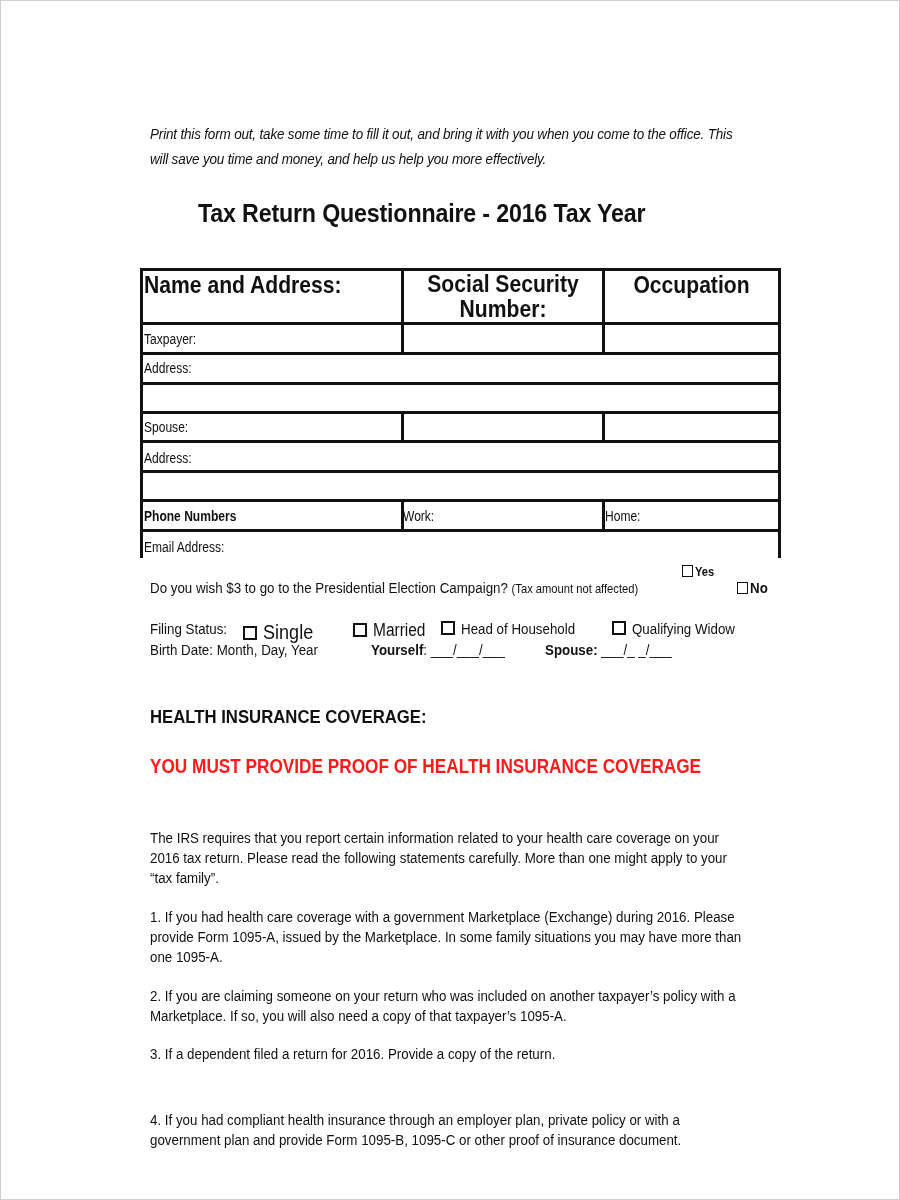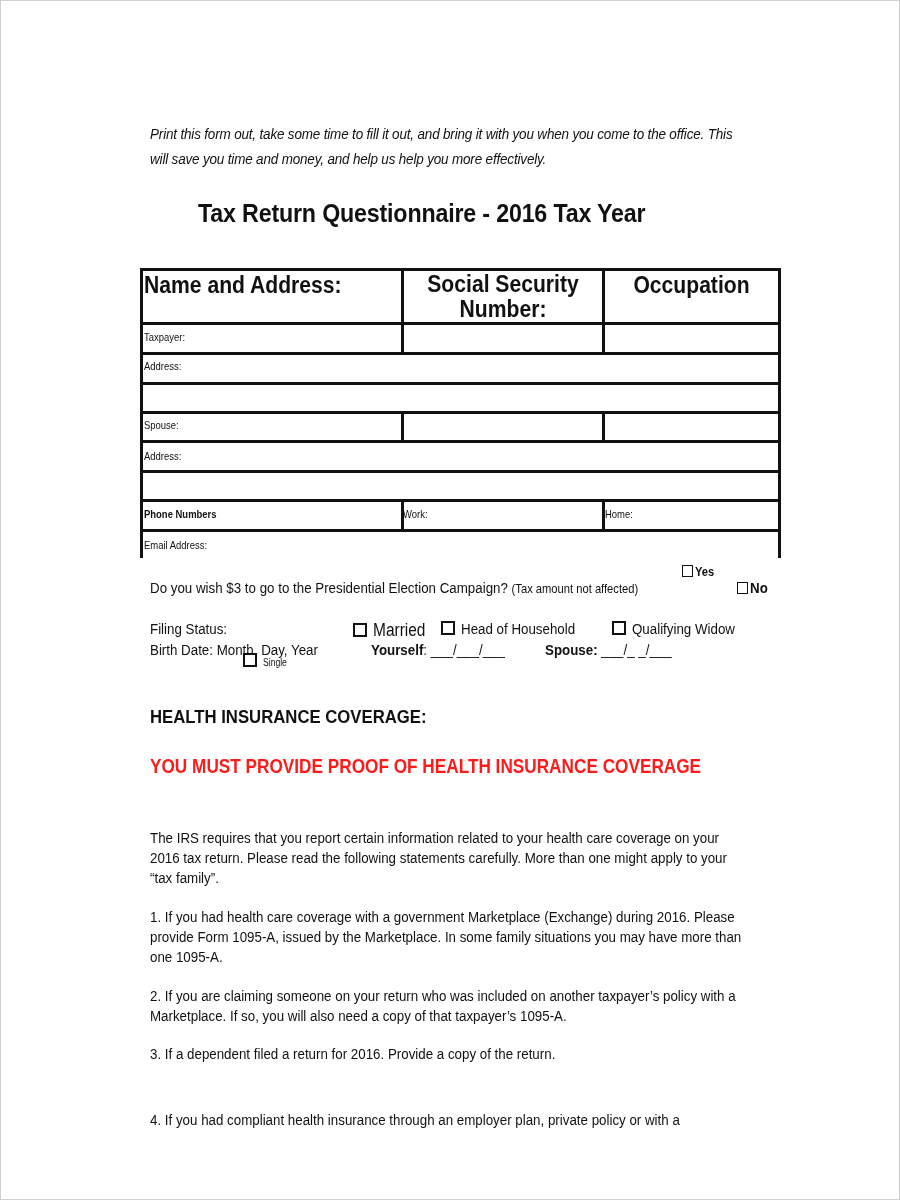--- a/index.html
+++ b/index.html
@@ -17,21 +17,21 @@
   .intro { left: 150px; top: 121px; font-size: 15.5px; font-style: italic; line-height: 25px; letter-spacing: -0.2px; }
   .intro .cond { transform: scaleX(0.87); }
 
   .title { left: 198px; top: 199px; font-size: 25px; font-weight: bold; letter-spacing: -0.2px; }
   .title .cond { transform: scaleX(0.93); }
 
   
   .grid { position: absolute; left: 140px; top: 268px; width: 641px; }
   .hline { position: absolute; height: 3px; background: #111; }
   .vline { position: absolute; width: 3px; background: #111; }
-  .cell-text { position: absolute; font-size: 11px; white-space: nowrap; }
+  .cell-text { position: absolute; font-size: 14px; white-space: nowrap; }
   .cell-text .cond { transform: scaleX(0.86); }
   .hdr { font-weight: bold; font-size: 24px; }
   .hdr .cond { transform: scaleX(0.88); }
   .center { text-align: center; }
 
   .line-q { left: 150px; top: 579px; font-size: 15.5px; }
   .small { font-size: 13px; }
   .bold { font-weight: bold; }
   .box {
     display: inline-block; width: 10px; height: 10px; border: 2px solid #111;
@@ -109,21 +109,21 @@
   </span>
 </div>
 <div class="abs bold" style="left:682px; top:564px; font-size:13px;">
   <span class="box thin"></span><span class="cond">Yes</span>
 </div>
 <div class="abs bold" style="left:737px; top:579px; font-size:15.5px;">
   <span class="box thin"></span><span class="cond">No</span>
 </div>
 
 <div class="abs" style="left:150px; top:620px; font-size:15.5px;"><span class="cond">Filing Status:</span></div>
-<div class="abs" style="left:243px; top:620px; font-size:10px;margin-top:33px;">
+<div class="abs" style="left:243px; top:620px; font-size:21px;">
   <span class="box"></span><span class="cond">Single</span>
 </div>
 <div class="abs" style="left:353px; top:620px; font-size:18px;">
   <span class="box"></span><span class="cond">Married</span>
 </div>
 <div class="abs" style="left:441px; top:620px; font-size:15.5px;">
   <span class="box"></span><span class="cond">Head of Household</span>
 </div>
 <div class="abs" style="left:612px; top:620px; font-size:15.5px;">
   <span class="box"></span><span class="cond">Qualifying Widow</span>
@@ -158,13 +158,14 @@
   <div><span class="cond">2. If you are claiming someone on your return who was included on another taxpayer’s policy with a</span></div>
   <div><span class="cond">Marketplace. If so, you will also need a copy of that taxpayer’s 1095-A.</span></div>
 </div>
 
 <div class="abs para" style="top:1044px;">
   <div><span class="cond">3.  If a dependent filed a return for 2016. Provide a copy of the return.</span></div>
 </div>
 
 <div class="abs para" style="top:1082px;margin-top:28px;">
   <div><span class="cond">4. If you had compliant health insurance through an employer plan, private policy or with a</span></div>
+  <div><span class="cond">government plan and provide Form 1095-B, 1095-C or other proof of insurance document.</span></div>
 </div>
 
 </body></html>

